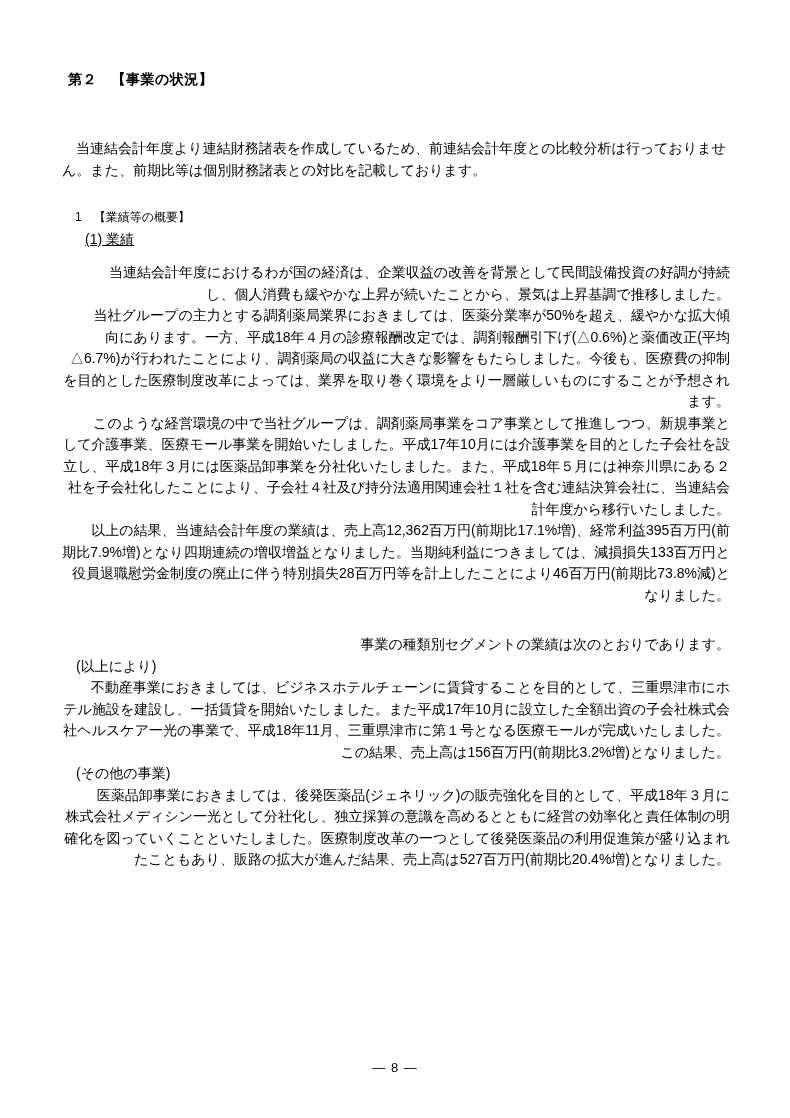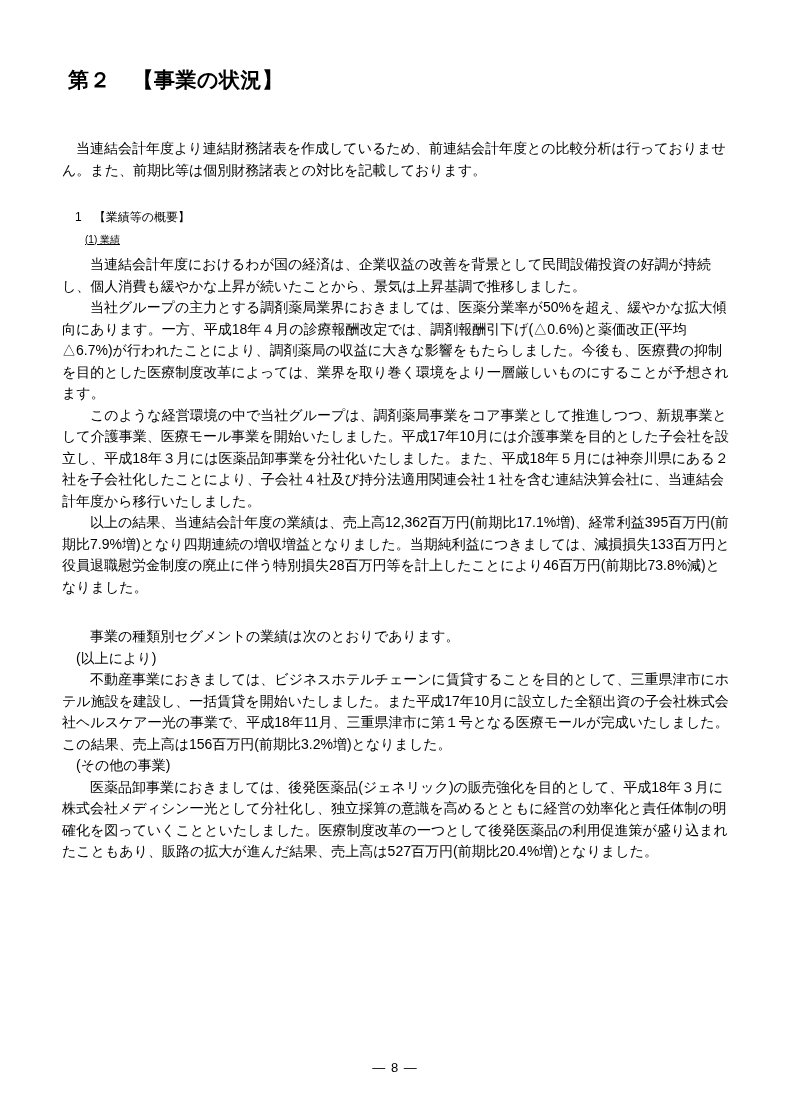--- a/index.html
+++ b/index.html
@@ -15,47 +15,48 @@
     background: #ffffff;
     box-sizing: border-box;
     padding: 62px 60px 0 62px;
     font-family: "Liberation Sans", sans-serif;
     color: #000000;
     font-size: 14px;
     line-height: 21.5px;
     overflow: hidden;
   }
   .doc-title {
-    font-size: 21px;
+    font-size: 14px;
     font-weight: 700;
     line-height: 24px;
     margin: 6px 0 0 6px;
     letter-spacing: 0.5px;
     font-family: Liberation Serif, serif;
   }
   .intro {
     margin: 46px 0 0 0;
     text-indent: 1em;
   }
   .h-num {
     font-size: 12px;
     font-weight: 400;
     margin: 26px 0 0 13px;
     line-height: 21.5px;
   }
   .h-sub {
-    font-size: 10px;
+    font-size: 14px;
     font-weight: 400;
-    margin: 0 0 4px 23px;
+    margin: 0 0 12px 23px;
     line-height: 21.5px;
     text-decoration: underline;
   }
   .para {
     margin: 0;
     text-indent: 2em;
+    text-align: right;
   }
   .gap-top {
     margin-top: 28px;
   }
   .seg-label {
     margin: 0 0 0 1em;
     text-indent: 0;
   }
   .footer {
     position: absolute;

